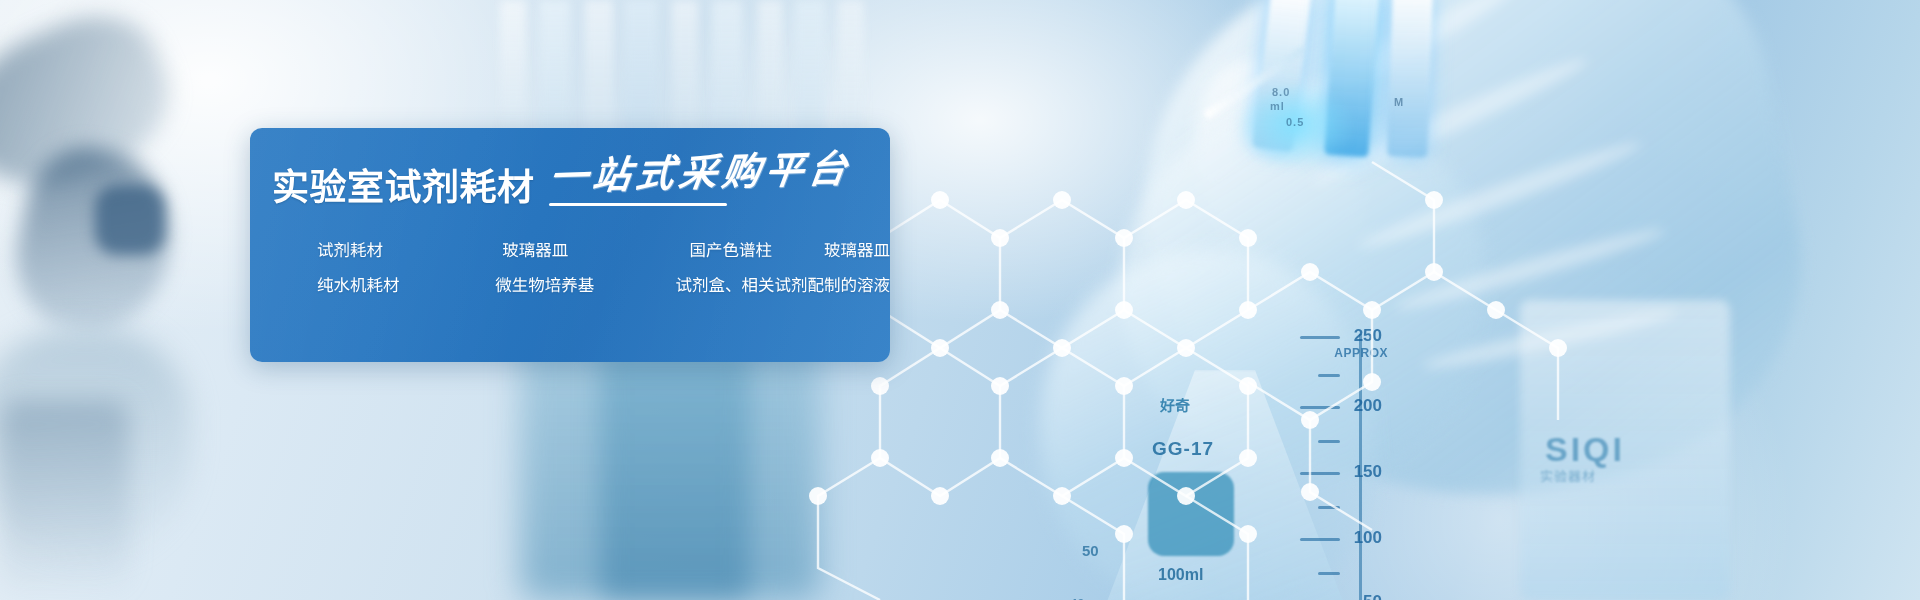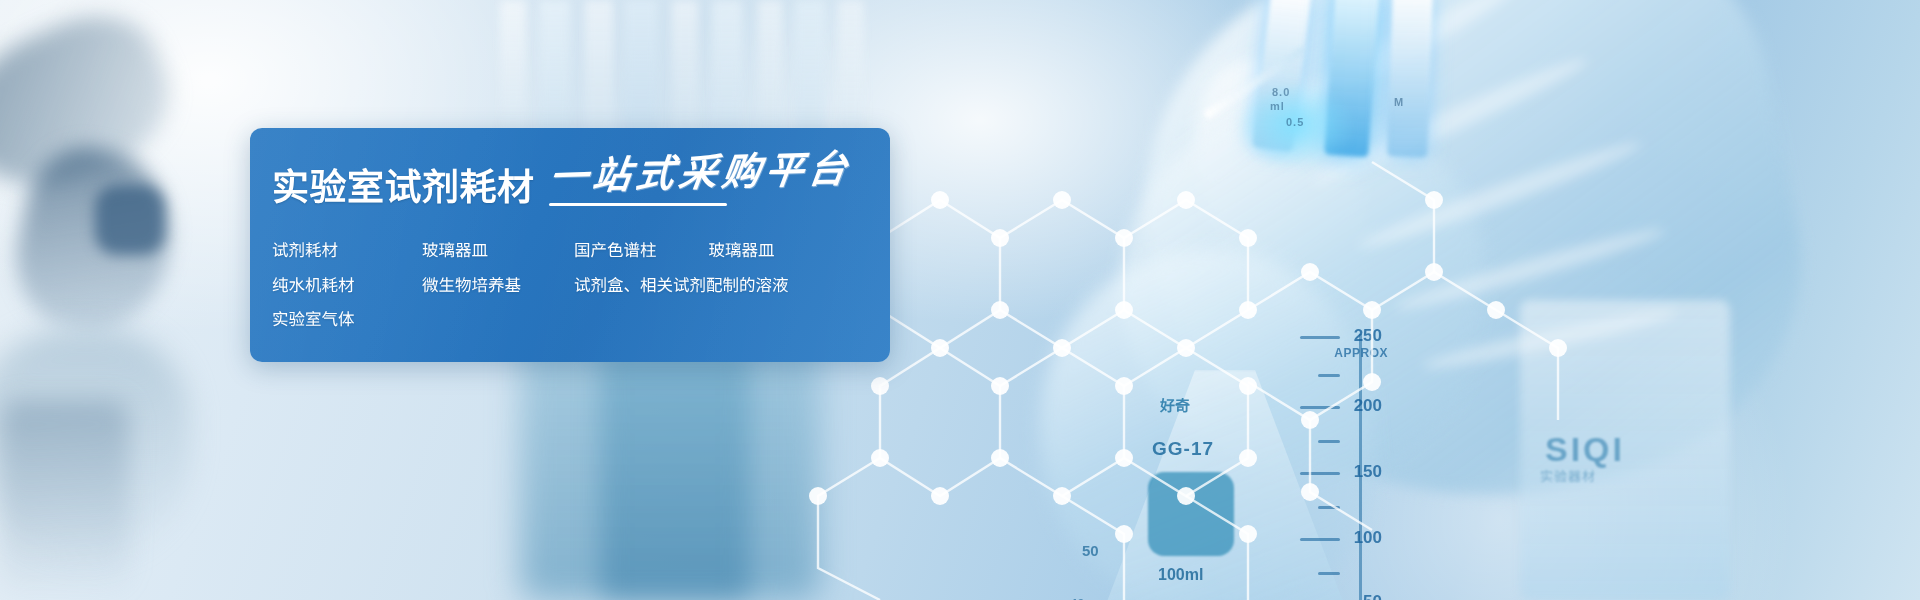--- a/index.html
+++ b/index.html
@@ -259,20 +259,21 @@
     position:absolute;left:2px;bottom:0;width:178px;height:3px;
     background:#ffffff;border-radius:2px;
   }
 
   .cat-grid{margin-top:36px;}
   .cat-row{display:flex;align-items:center;margin-bottom:18px;}
   .cat-item{
     color:#ffffff;font-size:16.5px;line-height:1;white-space:nowrap;
     font-family:"Liberation Sans","DejaVu Sans",sans-serif;
     text-shadow:0 1px 2px rgba(16,60,104,.25);
+    margin-left:45px;
   }
   .col1{width:150px;}
   .col2{width:152px;}
   .col3{width:auto;}
   .col4{margin-left:52px;}
 </style>
 </head>
 <body>
 
 <div class="banner">
@@ -432,21 +433,18 @@
           <span class="cat-item col3">国产色谱柱</span>
           <span class="cat-item col4">玻璃器皿</span>
         </div>
 
         <div class="cat-row">
           <span class="cat-item col1">纯水机耗材</span>
           <span class="cat-item col2">微生物培养基</span>
           <span class="cat-item col3">试剂盒、相关试剂配制的溶液</span>
         </div>
 
-        <div class="cat-row">
-          <span class="cat-item col1">实验室气体</span>
-        </div>
 
       </div>
     </div>
   </div>
 
 </div>
 
 </body></html>

